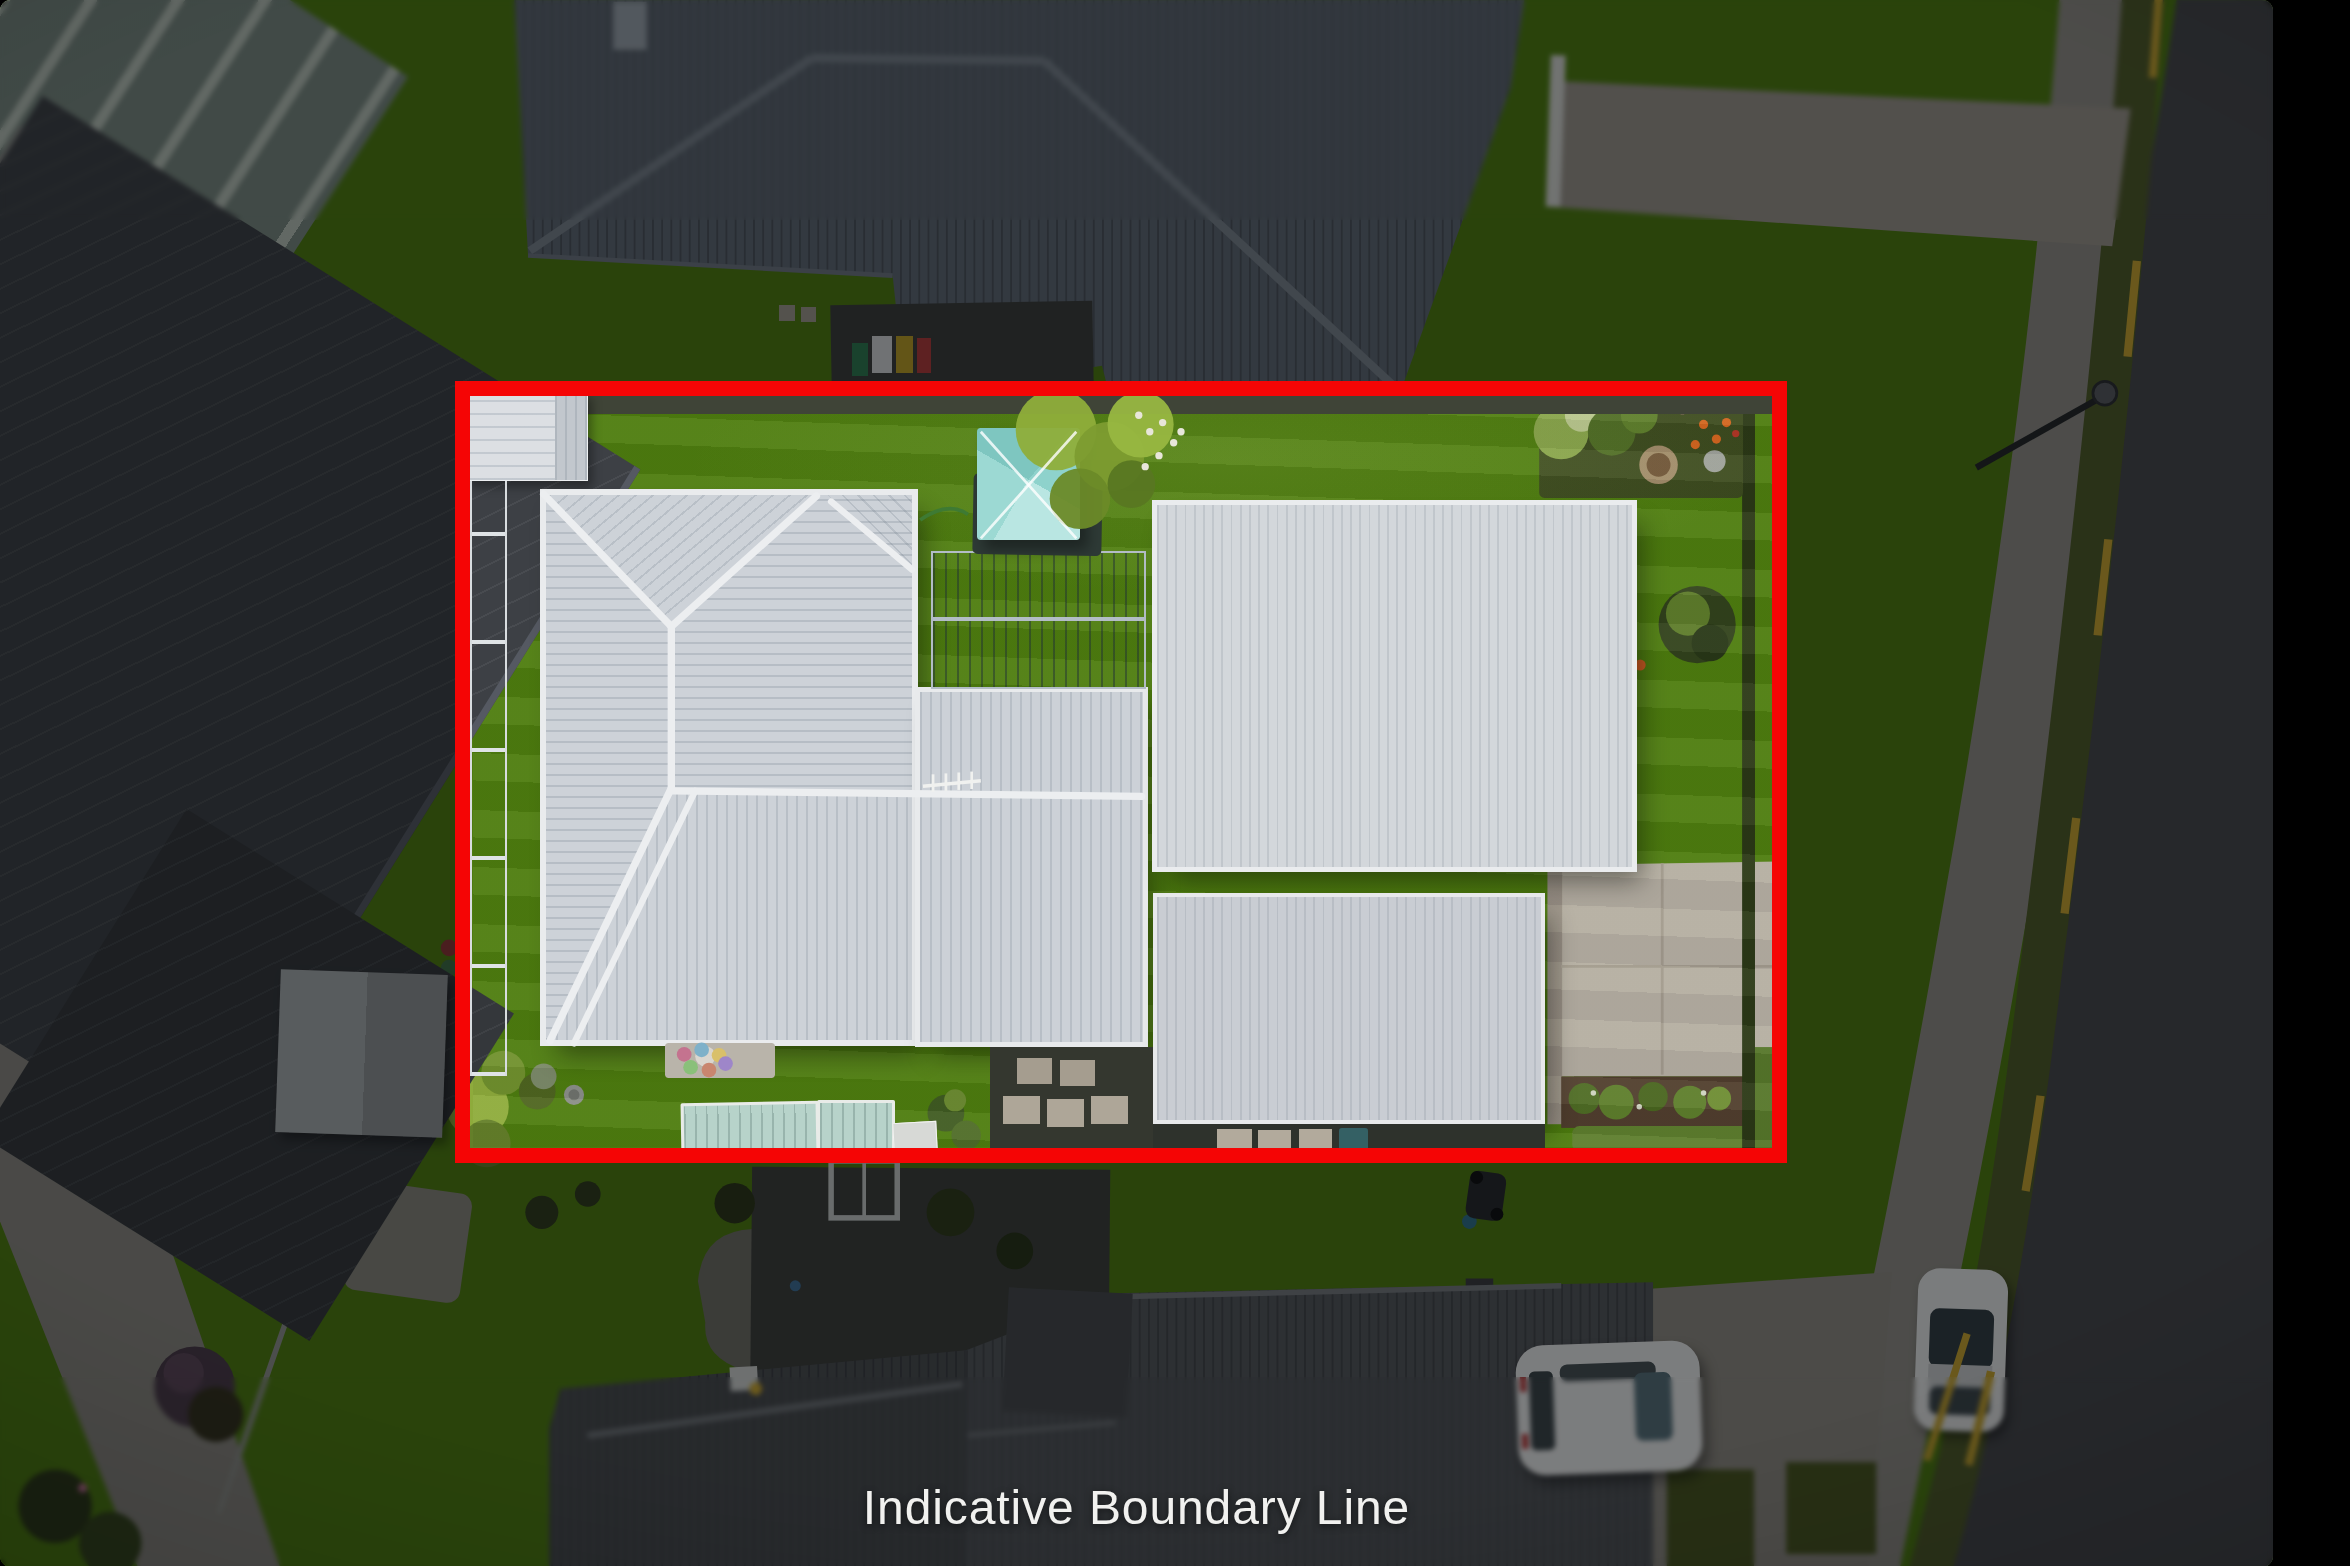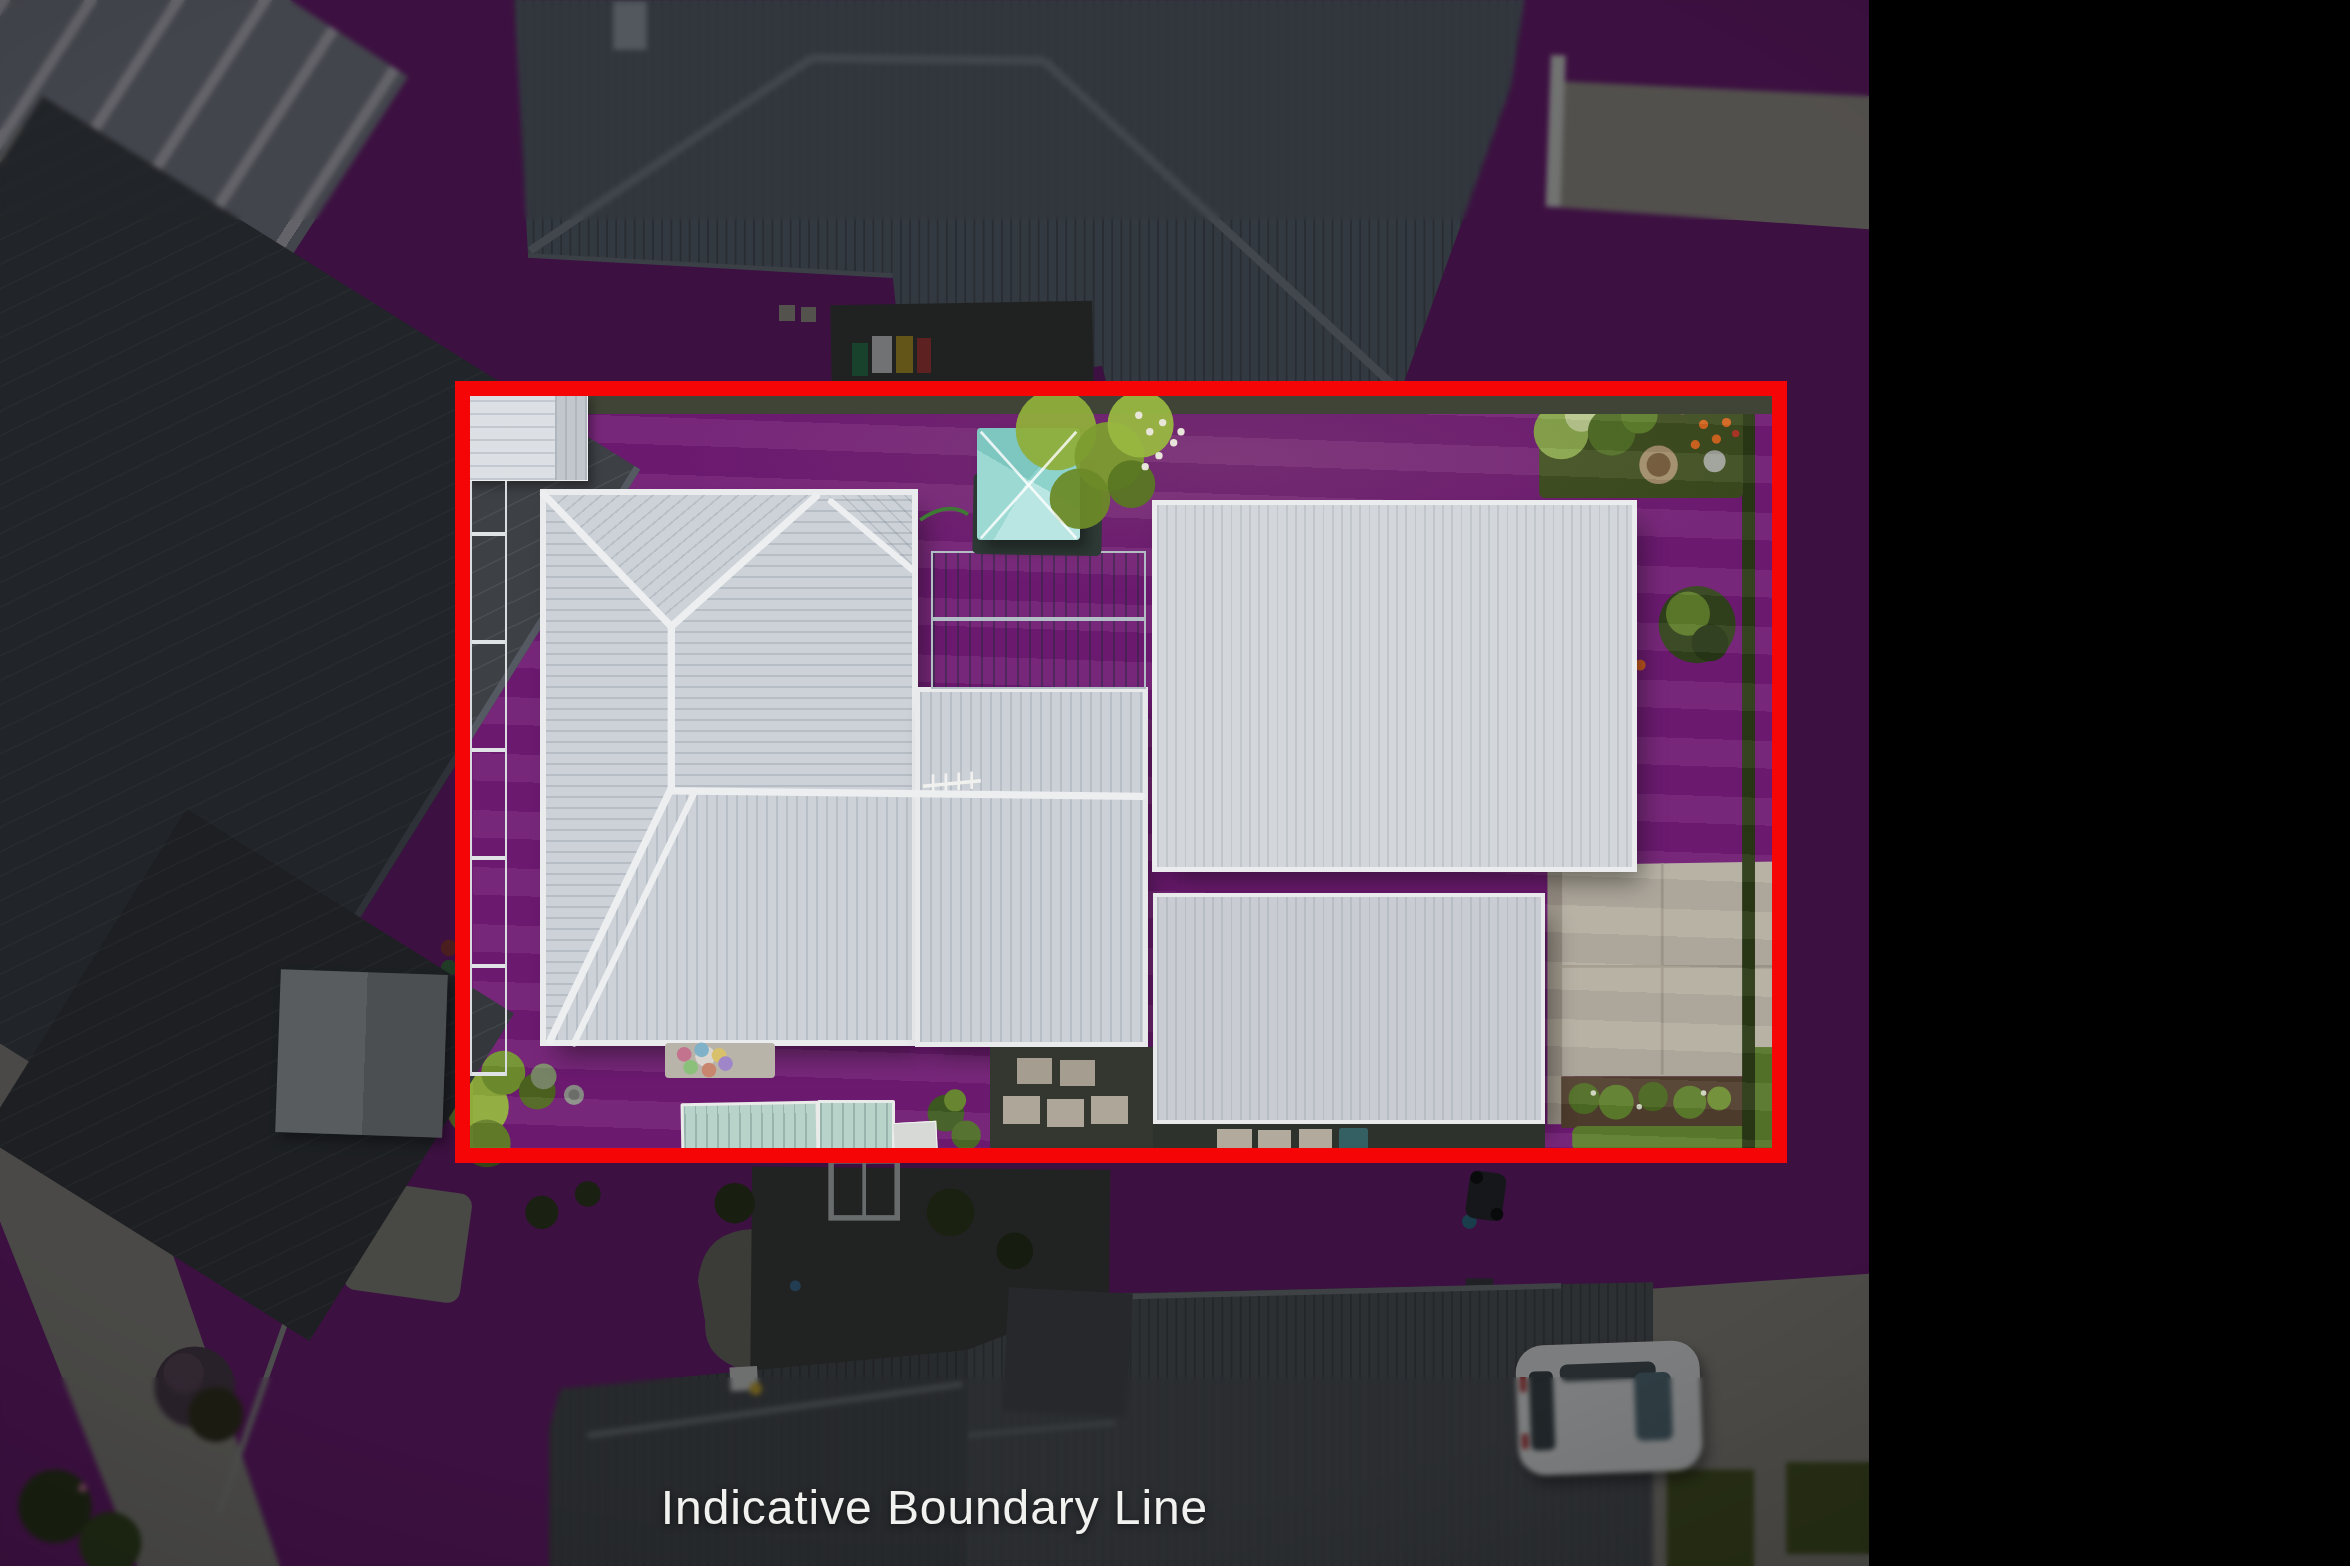--- a/index.html
+++ b/index.html
@@ -1,16 +1,16 @@
 <!DOCTYPE html>
 <html style="font-size:14.7px"><head>
 <meta charset="utf-8">
 <style>
   html,body{margin:0;padding:0;background:#000;}
-  .stage{position:relative;width:1869px;height:1567px;overflow:hidden;font-family:"Liberation Sans",sans-serif;background:#701a75;}
+  .stage{position:relative;width:2273px;height:1567px;overflow:hidden;font-family:"Liberation Sans",sans-serif;background:#4d7c0f;border-radius:11px;}
   .abs{position:absolute;}
   svg.layer{position:absolute;left:0;top:0;width:2351px;height:1567px;}
   
   .ribH{background-image:repeating-linear-gradient(0deg,rgba(90,105,120,.20) 0 1.8px,transparent 1.8px 11px);}
   .ribV{background-image:repeating-linear-gradient(90deg,rgba(90,105,120,.18) 0 1.8px,transparent 1.8px 10px);}
   .ribVs{background-image:repeating-linear-gradient(90deg,rgba(70,85,100,.13) 0 1.8px,transparent 1.8px 9.2px);}
   .ribD{background-image:repeating-linear-gradient(45deg,rgba(90,105,120,.18) 0 1.8px,transparent 1.8px 11px);}
   .ribD2{background-image:repeating-linear-gradient(-40deg,rgba(90,105,120,.18) 0 1.8px,transparent 1.8px 11px);}
   .facet{position:absolute;inset:0;}
   .roof{box-shadow:11px 16.5px 24px -7.3px rgba(8,10,6,.45);}

